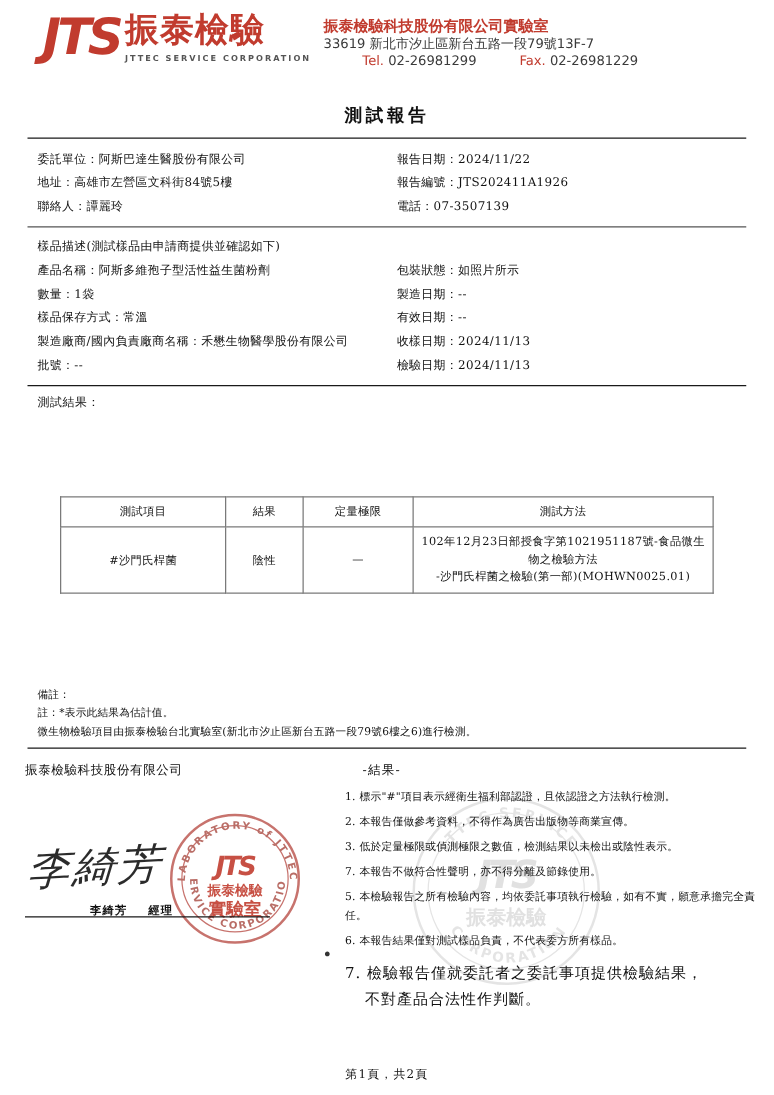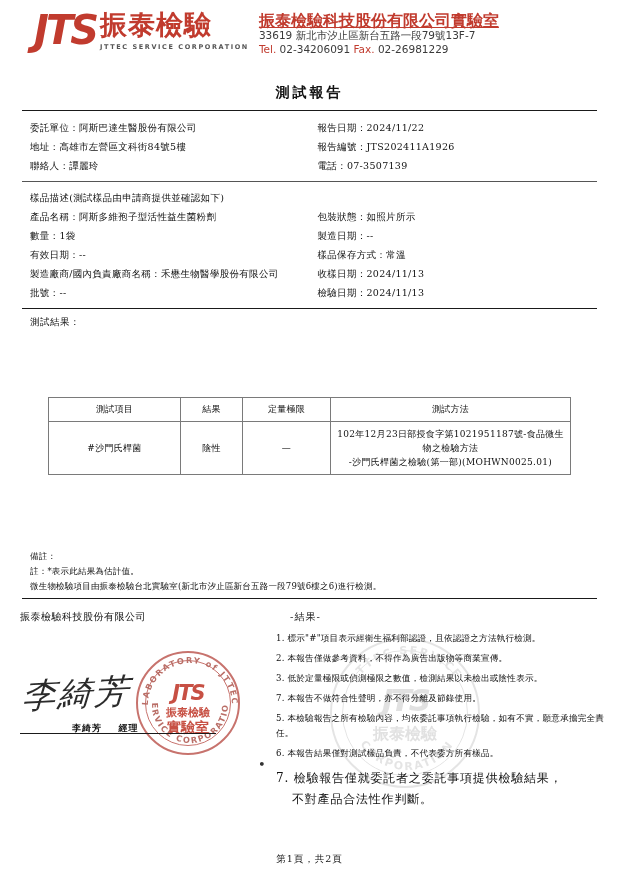--- a/index.html
+++ b/index.html
@@ -71,39 +71,38 @@
   }
 
   .header-addr {
     margin-left: 10px;
     padding-top: 6px;
     font-family: "DejaVu Sans", sans-serif;
     line-height: 14px;
   }
 
   .addr-l1 {
-    font-size: 16px;
+    font-size: 12px;
     font-weight: bold;
     color: #C13B2E;
     letter-spacing: 0px;
-    text-decoration: underline;
   }
 
   .addr-l2 {
     font-size: 10.5px;
     color: #3a3a3a;
     letter-spacing: 0px;
   }
 
   .addr-l3 {
     font-size: 10.5px;
     color: #3a3a3a;
   }
 
-  .addr-l3 .red { color: #C13B2E; }
+  .addr-l3 .red { color: #C13B2E; margin-left: 31px; }
 
   
   .doc-title {
     text-align: center;
     font-size: 14px;
     font-weight: bold;
     letter-spacing: 3px;
     margin-top: 12px;
     margin-bottom: 8px;
     font-family: "DejaVu Serif", serif;
@@ -446,21 +445,21 @@
       <div class="logo-cn-wrap">
         <div class="logo-cn">振泰檢驗</div>
         <div class="logo-en">JTTEC SERVICE CORPORATION</div>
       </div>
     </div>
     <div class="header-addr">
       <div class="addr-l1">振泰檢驗科技股份有限公司實驗室</div>
       <div class="addr-l2">33619 新北市汐止區新台五路一段79號13F-7</div>
       <div class="addr-l3">
         <span class="red">Tel.</span>
-        <span>02-34206091</span>
+        <span>02-26981299</span>
         <span class="red">Fax.</span>
         <span>02-26981229</span>
       </div>
     </div>
   </div>
 
   <div class="doc-title">測試報告</div>
 
   <hr class="rule">
 
@@ -485,22 +484,22 @@
     <div class="sample-head">樣品描述(測試樣品由申請商提供並確認如下)</div>
     <div class="info-row">
       <div class="info-cell left">產品名稱：阿斯多維孢子型活性益生菌粉劑</div>
       <div class="info-cell right">包裝狀態：如照片所示</div>
     </div>
     <div class="info-row">
       <div class="info-cell left">數量：1袋</div>
       <div class="info-cell right">製造日期：--</div>
     </div>
     <div class="info-row">
+      <div class="info-cell left">樣品保存方式：常溫</div>
       <div class="info-cell right">有效日期：--</div>
-      <div class="info-cell left">樣品保存方式：常溫</div>
     </div>
     <div class="info-row">
       <div class="info-cell left">製造廠商/國內負責廠商名稱：禾懋生物醫學股份有限公司</div>
       <div class="info-cell right">收樣日期：2024/11/13</div>
     </div>
     <div class="info-row">
       <div class="info-cell left">批號：--</div>
       <div class="info-cell right">檢驗日期：2024/11/13</div>
     </div>
   </div>

